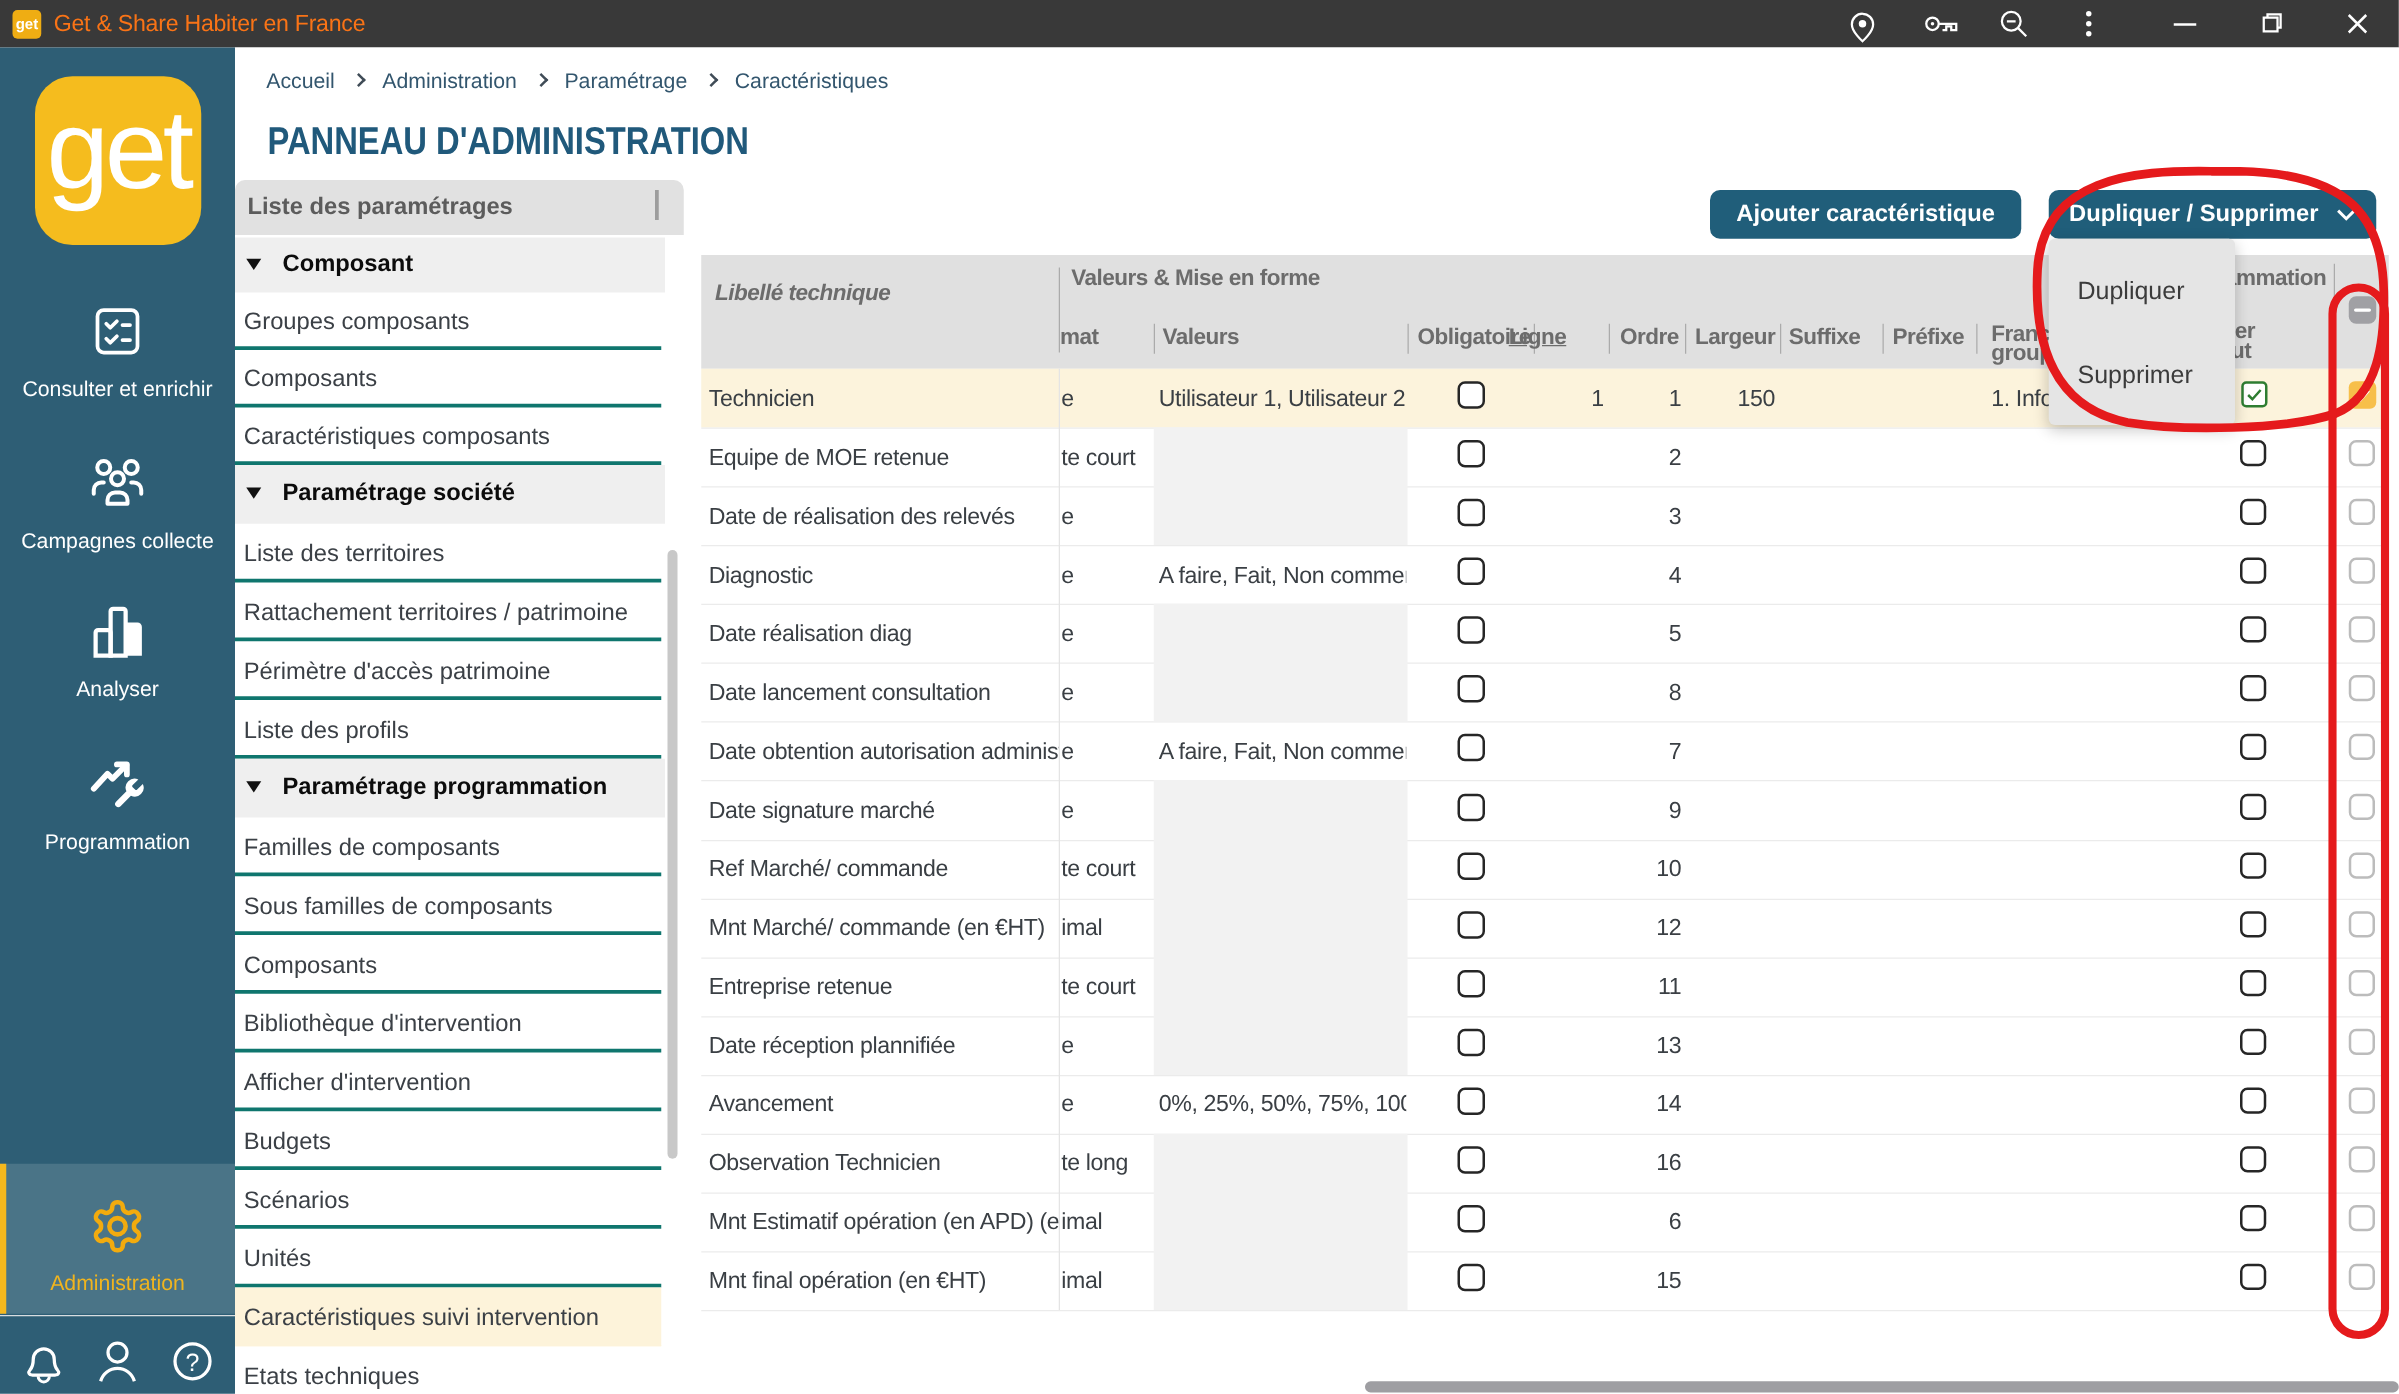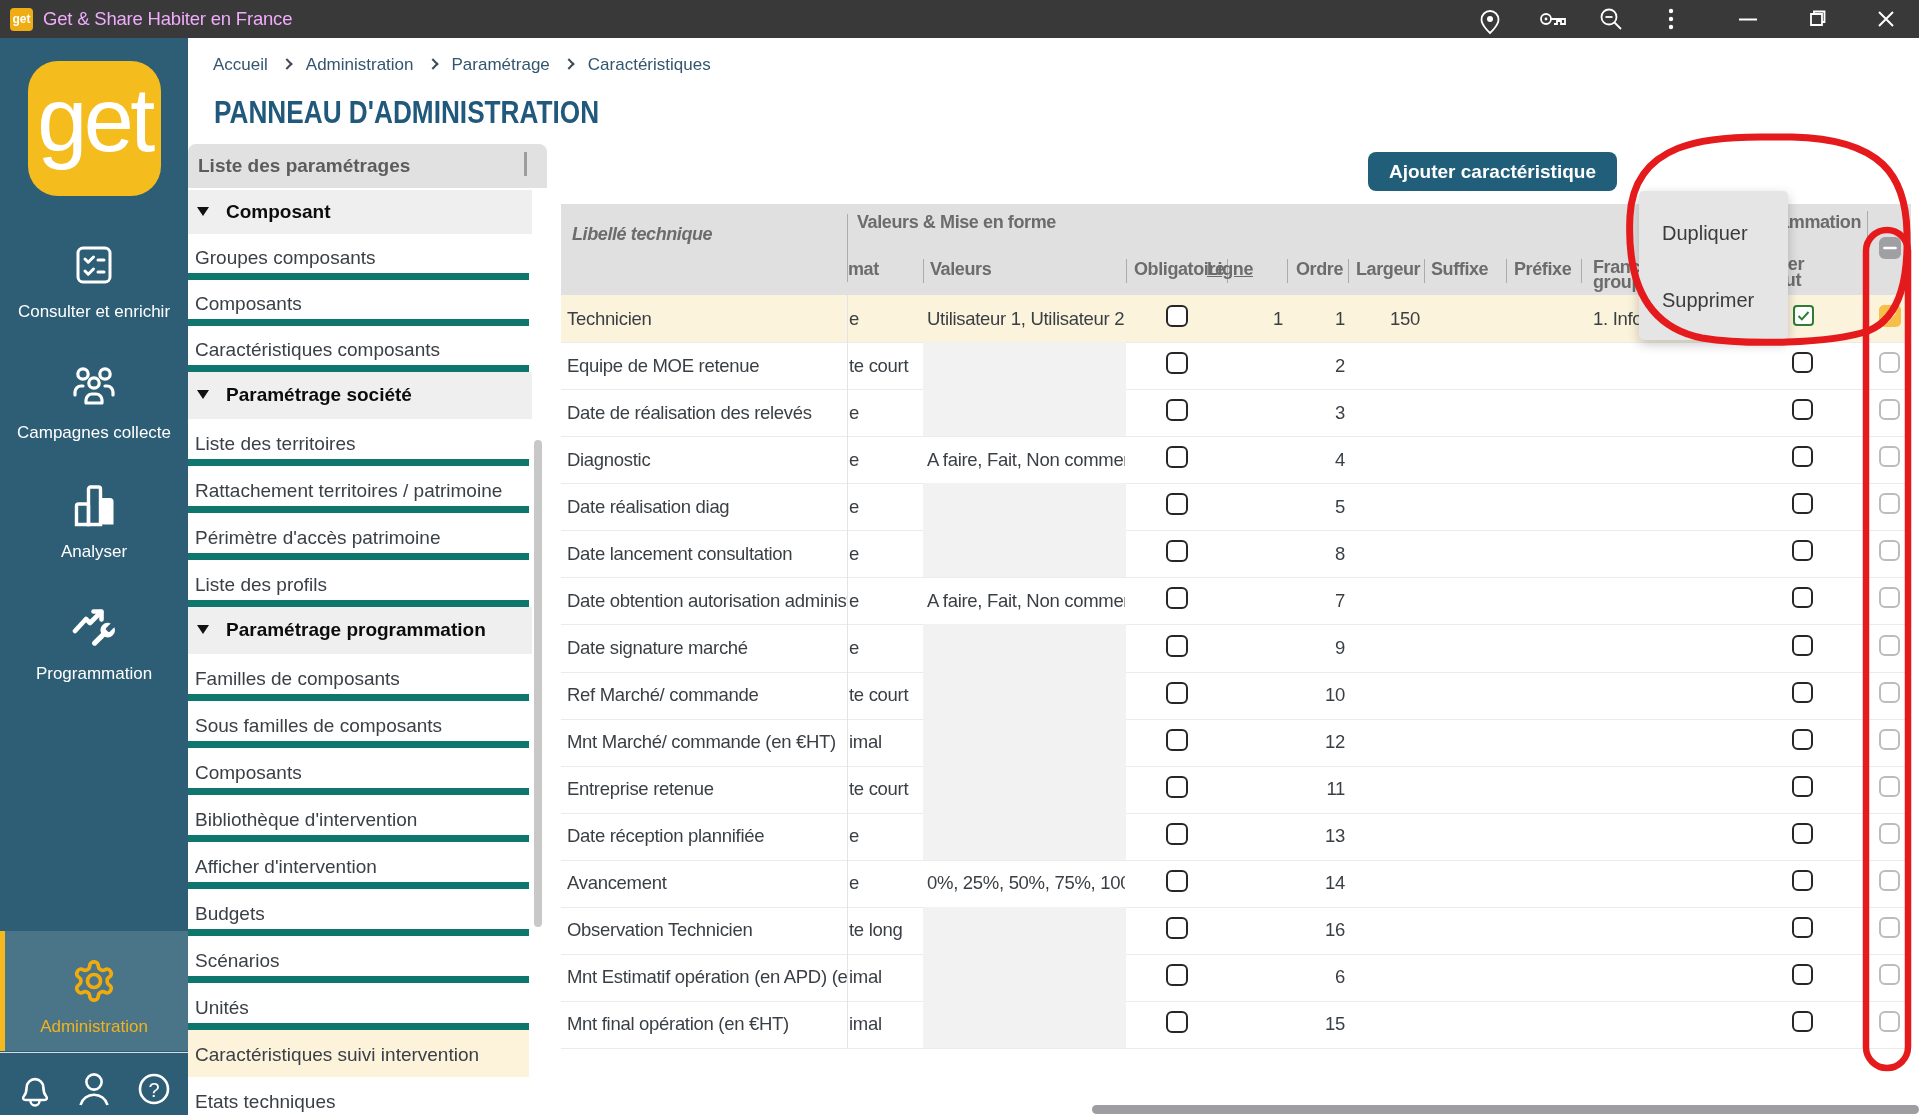--- a/index.html
+++ b/index.html
@@ -1,20 +1,20 @@
 <!DOCTYPE html>
 <html><head><meta charset="utf-8">
 <style>
 * { margin:0; padding:0; box-sizing:border-box; }
 html,body { width:1919px; height:1115px; overflow:hidden; background:#fff;
   font-family:"Liberation Sans", sans-serif; }
 #titlebar { position:absolute; left:0; top:0; width:1919px; height:38px; background:#393939; }
 #tb-badge { position:absolute; left:10px; top:8px; width:23px; height:23px; background:#efad13;
   border-radius:4px; color:#fff; font-size:12px; font-weight:bold; text-align:center; line-height:23px; }
-#tb-title { position:absolute; left:43px; top:0; height:38px; line-height:37px; color:#f0abfc; font-size:18.5px; letter-spacing:-0.2px; }
+#tb-title { position:absolute; left:43px; top:0; height:38px; line-height:37px; color:#f97316; font-size:18.5px; letter-spacing:-0.2px; }
 #sidebar { position:absolute; left:0; top:38px; width:188px; height:1077px; background:#2e5e75; }
 #logo { position:absolute; left:28px; top:23px; width:133px; height:135px; background:#f5bc1e;
   border-radius:30px; display:flex; align-items:center; justify-content:center; }
 #logo span { color:#fff; font-size:90px; letter-spacing:-3.5px; transform:translateY(-8px); }
 .navlabel { position:absolute; left:0; width:188px; text-align:center; color:#fff; font-size:17px; }
 #admin-block { position:absolute; left:0; top:893px; width:188px; height:120px; background:#4a7487; }
 #admin-bar { position:absolute; left:0; top:893px; width:5px; height:120px; background:#f5b81e; }
 #admin-label { position:absolute; left:0; top:979px; width:188px; text-align:center; color:#f0b41e; font-size:17px; }
 #side-divider { position:absolute; left:0; top:1014px; width:188px; height:1px; background:#d8dde0; }
 #main { position:absolute; left:188px; top:38px; width:1731px; height:1077px; background:#fff; }
@@ -23,21 +23,21 @@
 #pagetitle { position:absolute; left:26px; top:57px; font-size:31px; font-weight:bold; color:#20597b;
   transform:scaleX(0.845); transform-origin:left; white-space:nowrap; }
 #panel { position:absolute; left:0px; top:106px; width:361px; height:971px; }
 #panel-head { position:absolute; left:0; top:0; width:359px; height:44px; background:#e1e1e1; border-radius:8px 8px 0 0;text-align:right; }
 #panel-head span { position:absolute; left:10px; top:11px; font-size:19px; font-weight:bold; color:#5c5c5c; }
 #panel-grip { position:absolute; left:336px; top:8px; width:3px; height:24px; background:#9d9d9d; }
 .pgroup { position:absolute; left:0; width:344px; background:#efefef; }
 .pgroup .tri { position:absolute; left:9px; width:0; height:0;
   border-left:6px solid transparent; border-right:6px solid transparent; border-top:9px solid #111; }
 .pgroup .gt { position:absolute; left:38px; font-size:19px; font-weight:bold; color:#0c0c0c; }
-.pitem { position:absolute; left:0; width:341px; border-bottom:7px solid #0f766e;
+.pitem { position:absolute; left:0; width:341px; border-bottom:3px solid #0f766e;
   font-size:19px; color:#3b4046; }
 .pitem span { position:absolute; left:7px; }
 .pitem.active { background:#fdf3da; border-bottom:1px solid #fdf3da; }
 #panel-sb { position:absolute; left:346px; top:296px; width:8px; height:487px; background:#c8c8c8; border-radius:4px; }
 .btn { position:absolute; background:#205e7a; border-radius:8px; color:#fff; font-size:19px; font-weight:bold;
   display:flex; align-items:center; justify-content:center; }
 #thead { position:absolute; left:373px; top:166px; width:1350px; height:91px; background:#e0e0e0; }
 .hx { position:absolute; font-size:18px; letter-spacing:-0.4px; font-weight:bold; color:#6c6c6c; white-space:nowrap; }
 .hdiv { position:absolute; width:1px; background:#ababab; }
 .row-sep { position:absolute; left:373px; width:1350px; height:1px; background:#ebebeb; }
@@ -198,20 +198,23 @@
       </div>
 <div class="pitem active" style="top:886px;height:47px">
         <span style="top:14px">Caractéristiques suivi intervention</span>
       </div>
 <div class="pitem" style="top:933px;height:47px">
         <span style="top:14px">Etats techniques</span>
       </div>
 <div id="panel-sb"></div>
 </div>
 <div class="btn" style="left:1180px;top:114px;width:249px;height:39px">Ajouter caractéristique</div>
+<div class="btn" style="left:1451px;top:114px;width:262px;height:39px">Dupliquer / Supprimer<svg width="16" height="10" style="margin-left:14px" viewBox="0 0 16 10" fill="none" stroke="#fff" stroke-width="2.4">
+        <path d="M1.5 1.5 L8 8 L14.5 1.5"></path>
+      </svg></div>
 <div id="thead"></div>
 <div class="hx" style="left:384px;top:186px;font-style:italic;">Libellé technique</div>
 <div class="hdiv" style="left:659px;top:176px;height:68px"></div>
 <div class="hx" style="left:669px;top:174px;">Valeurs &amp; Mise en forme</div>
 <div class="hx" style="left:660px;top:221px;">mat</div>
 <div class="hdiv" style="left:735px;top:221px;height:24px"></div>
 <div class="hx" style="left:742px;top:221px;">Valeurs</div>
 <div class="hdiv" style="left:938px;top:221px;height:24px"></div>
 <div class="hx" style="left:946px;top:221px;">Obligatoire</div>
 <div class="hdiv" style="left:1039px;top:221px;height:24px"></div>

